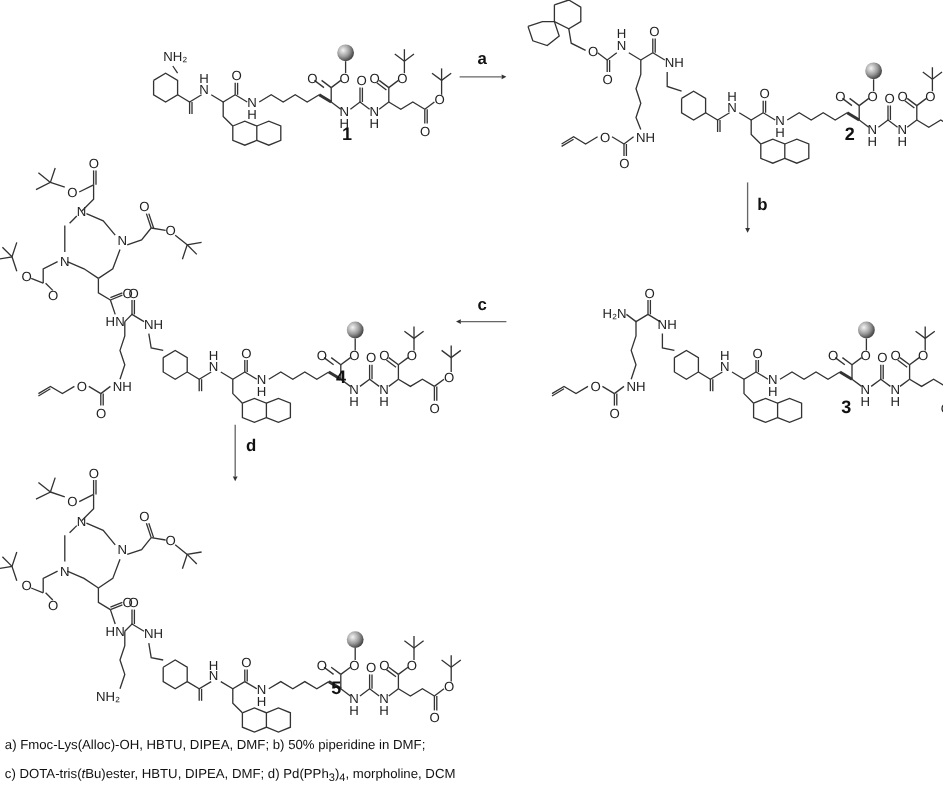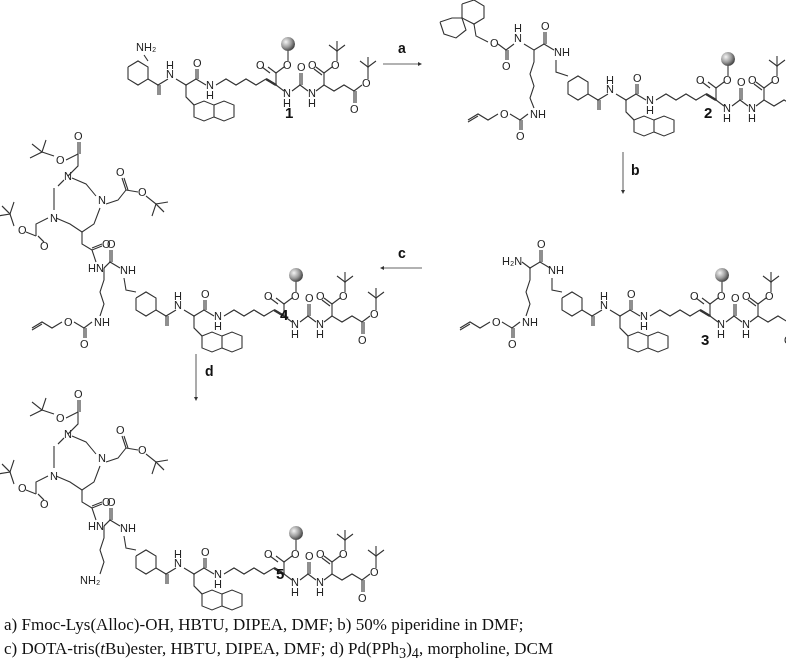--- a/index.html
+++ b/index.html
@@ -1,21 +1,21 @@
 <!DOCTYPE html>
 <html><head>
 <meta charset="utf-8">
 <style>
   html, body { margin:0; padding:0; background:#ffffff; }
   body { width:786px; height:661px; position:relative; overflow:hidden; font-family:"Liberation Sans", sans-serif; color:#1a1a1a; }
   .scheme { position:absolute; left:0; top:0; width:786px; height:661px; }
   .lbl { position:absolute; font-family:"Liberation Sans", sans-serif; font-weight:bold; font-size:15px; color:#111; }
   .step { position:absolute; font-family:"Liberation Sans", sans-serif; font-weight:bold; font-size:14px; color:#111; }
   .atom { font-family:"Liberation Sans", sans-serif; font-size:11px; fill:#222; }
-  .footnote { position:absolute; left:4px; font-size:17px; color:#111; white-space:nowrap; font-family:Liberation Serif, serif; }
+  .footnote { position:absolute; left:4px; font-size:11px; color:#111; white-space:nowrap; font-family:Liberation Sans, sans-serif; }
   .fn1 { top:615px; }
   .fn2 { top:639px; }
   svg line, svg polyline, svg path.b { stroke:#333; stroke-width:1.1; fill:none; }
   .arrow { stroke:#666; stroke-width:1.1; }
 </style>
 </head>
 <body>
 
 <svg class="scheme" width="786" height="661" viewBox="0 0 786 661" xmlns="http://www.w3.org/2000/svg">
   <defs>

